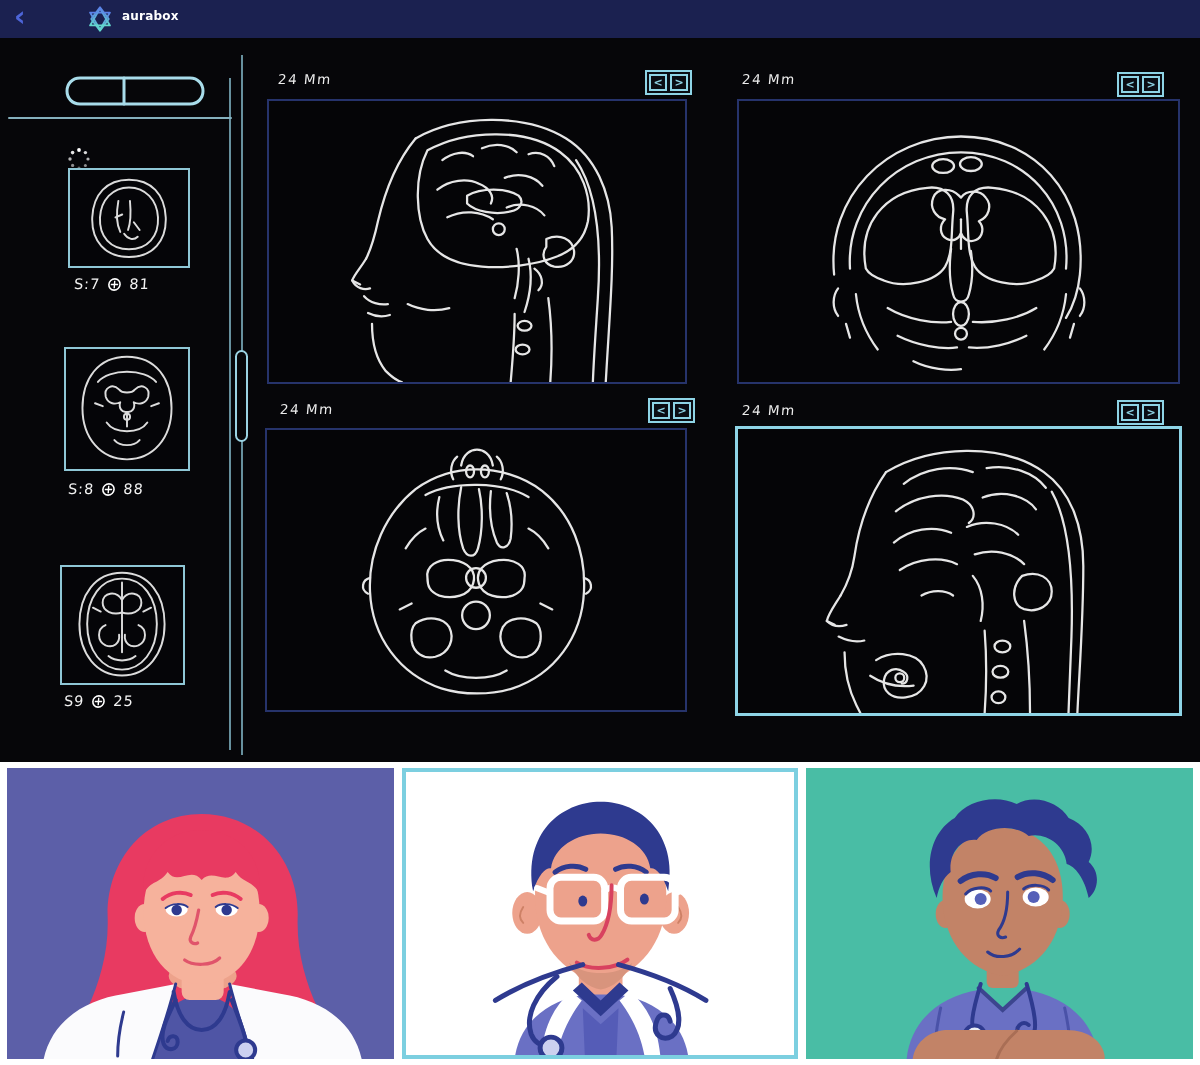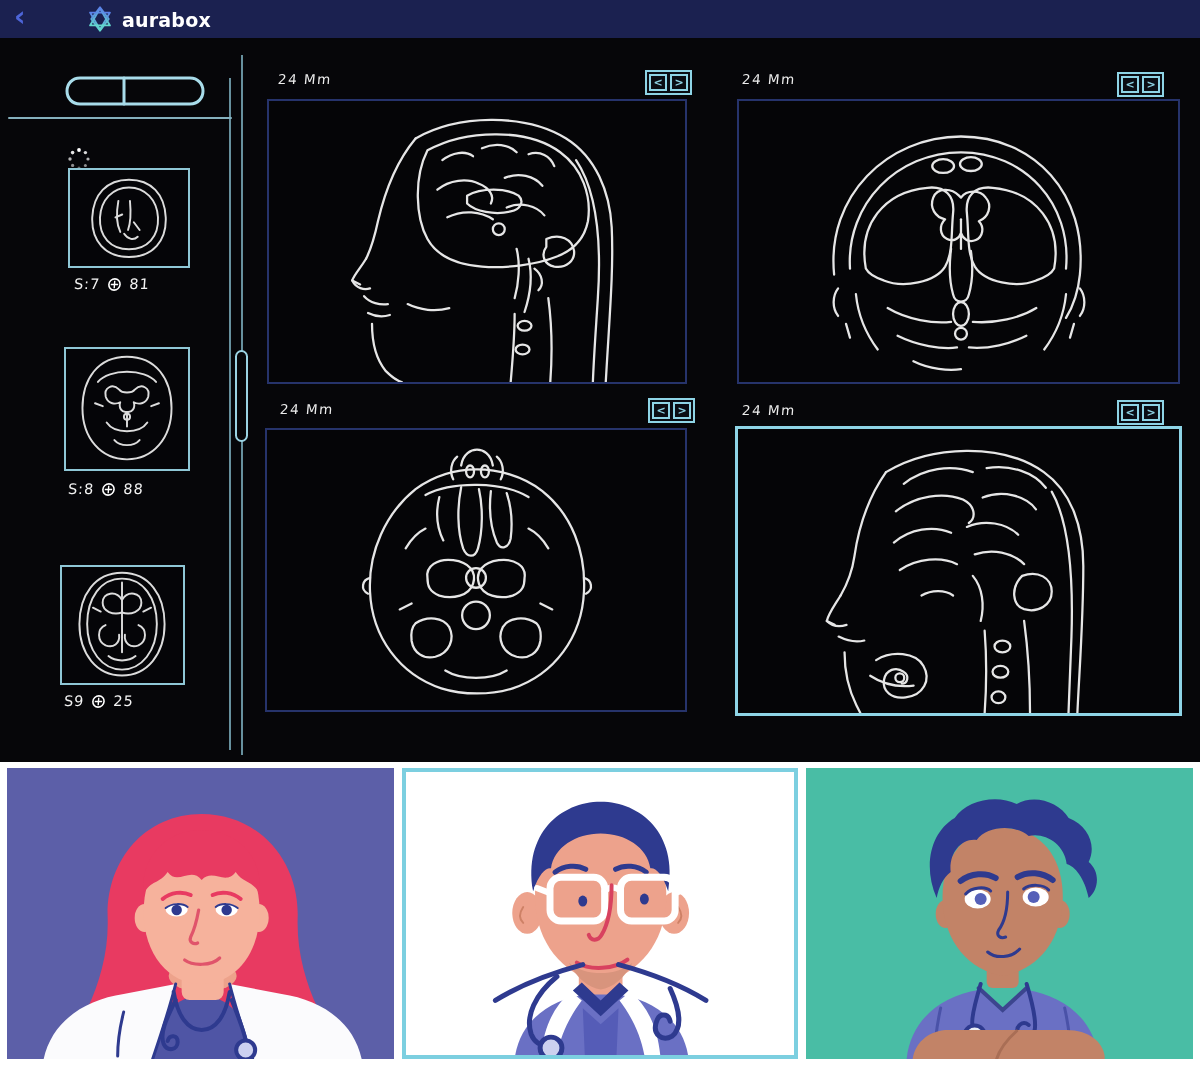--- a/index.html
+++ b/index.html
@@ -3,21 +3,21 @@
 <meta charset="utf-8">
 <style>
   * { box-sizing: border-box; margin: 0; padding: 0; }
   body { font-family: "DejaVu Sans", sans-serif; background:#000; }
   .screen { position:relative; width:1200px; height:1065px; overflow:hidden; background:#060609; }
 
   
   .topbar { position:absolute; left:0; top:0; width:1200px; height:38px; background:#1b2150; }
   .back-btn { position:absolute; left:14px; top:-2px; color:#4d65d8; font-size:28px; font-weight:bold; cursor:pointer; line-height:38px; }
   .logo { position:absolute; left:86px; top:5px; width:28px; height:28px; }
-  .app-title { position:absolute; left:122px; top:9px; color:#ffffff; font-size:19px; font-weight:700; letter-spacing:.2px; }
+  .app-title { position:absolute; left:122px; top:9px; color:#ffffff; font-size:12px; font-weight:700; letter-spacing:.2px; }
 
   
   .viewer { position:absolute; left:0; top:38px; width:1200px; height:724px; background:#060609; }
 
   .seg-control { position:absolute; left:64px; top:37px; }
   .side-divider { position:absolute; left:8px; top:79px; width:224px; height:2px; background:#9ccfdd; opacity:.85; border-radius:2px; }
   .spinner { position:absolute; left:66px; top:108px; }
 
   .thumb { position:absolute; border:2px solid #8fc7d6; background:#050508; }
   .thumb-1 { left:68px; top:130px; width:122px; height:100px; }

